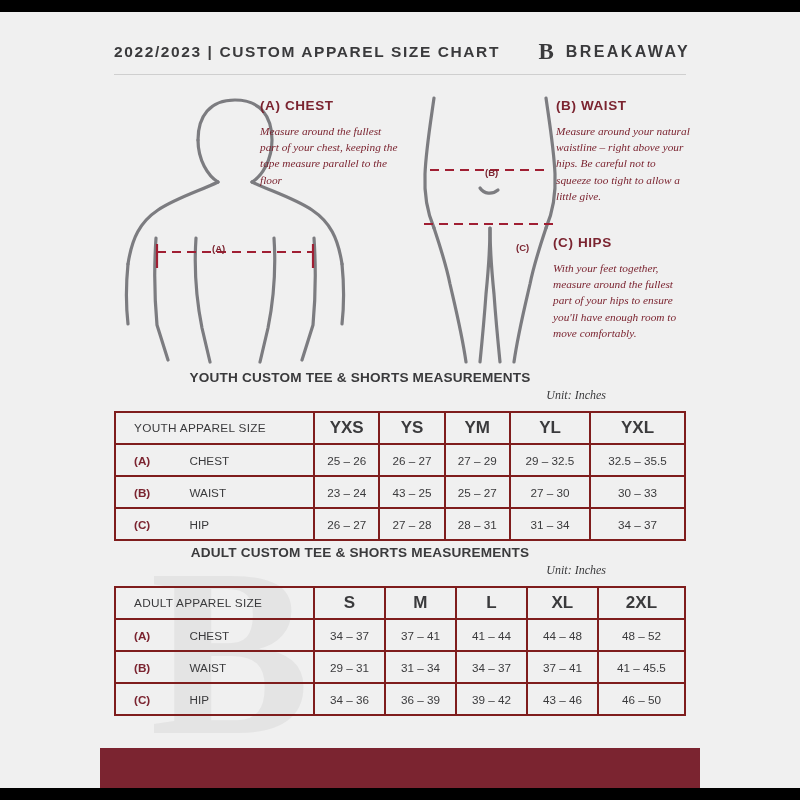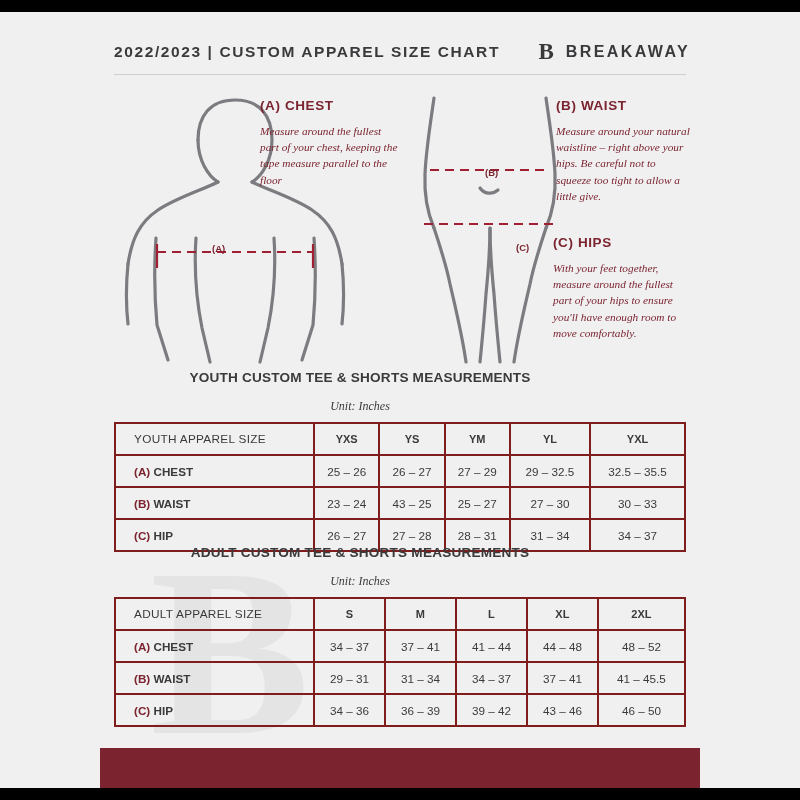--- a/index.html
+++ b/index.html
@@ -15,28 +15,28 @@
   .brand-name{font-size:16px;font-weight:bold;letter-spacing:2.4px;color:#3a3a3c;}
   .rule{position:absolute;left:114px;top:62px;width:572px;height:1px;background:#cfcfcf;}
   
   .figures{position:absolute;left:0;top:66px;width:800px;height:290px;z-index:1;}
   .note{position:absolute;width:140px;font-family:"Liberation Serif",serif;font-style:italic;font-size:11.3px;line-height:1.45;color:#7b2430;}
   .note-title{font-family:"Liberation Sans",sans-serif;font-style:normal;font-weight:bold;font-size:13.5px;letter-spacing:.6px;color:#7b2430;margin-bottom:7px;}
   .lbl{position:absolute;font-size:9.5px;font-weight:bold;color:#7b2430;}
   
   .sect{position:absolute;left:114px;width:492px;z-index:1;}
   .sect h3{margin:0;text-align:center;font-size:13.6px;font-weight:bold;color:#3a3a3c;letter-spacing:.2px;}
-  .sect .unit{text-align:center;font-family:"Liberation Serif",serif;font-style:italic;font-size:12px;color:#3a3a3c;margin-top:14px;margin-bottom:8px;}
+  .sect .unit{text-align:right;font-family:"Liberation Serif",serif;font-style:italic;font-size:12px;color:#3a3a3c;margin-top:3px;margin-bottom:8px;}
   table{border-collapse:collapse;width:572px;font-size:11.7px;color:#3a3a3c;}
   th,td{border:2px solid #7f1d1d;height:28px;text-align:center;font-weight:normal;}
   th.rowhead,td.rowhead{text-align:left;padding-left:18px;width:178px;}
   th.rowhead{font-size:11.8px;letter-spacing:.3px;}
-  th.colhead{font-weight:bold;font-size:11px;}
+  th.colhead{font-weight:bold;font-size:17px;}
   td.rowhead b{color:#7b2430;}
-  td.rowhead span.nm{font-weight:bold;color:#3a3a3c;}
+  td.rowhead span.nm{font-weight:normal;color:#3a3a3c;margin-left:36px;}
   .footbar{position:absolute;left:100px;bottom:0;width:600px;height:40px;background:#7b2430;z-index:3;}
   svg{display:block;}
 </style>
 </head>
 <body>
 
 <div class="page">
   <div class="sheet">
 
     <div class="watermark">B</div>

